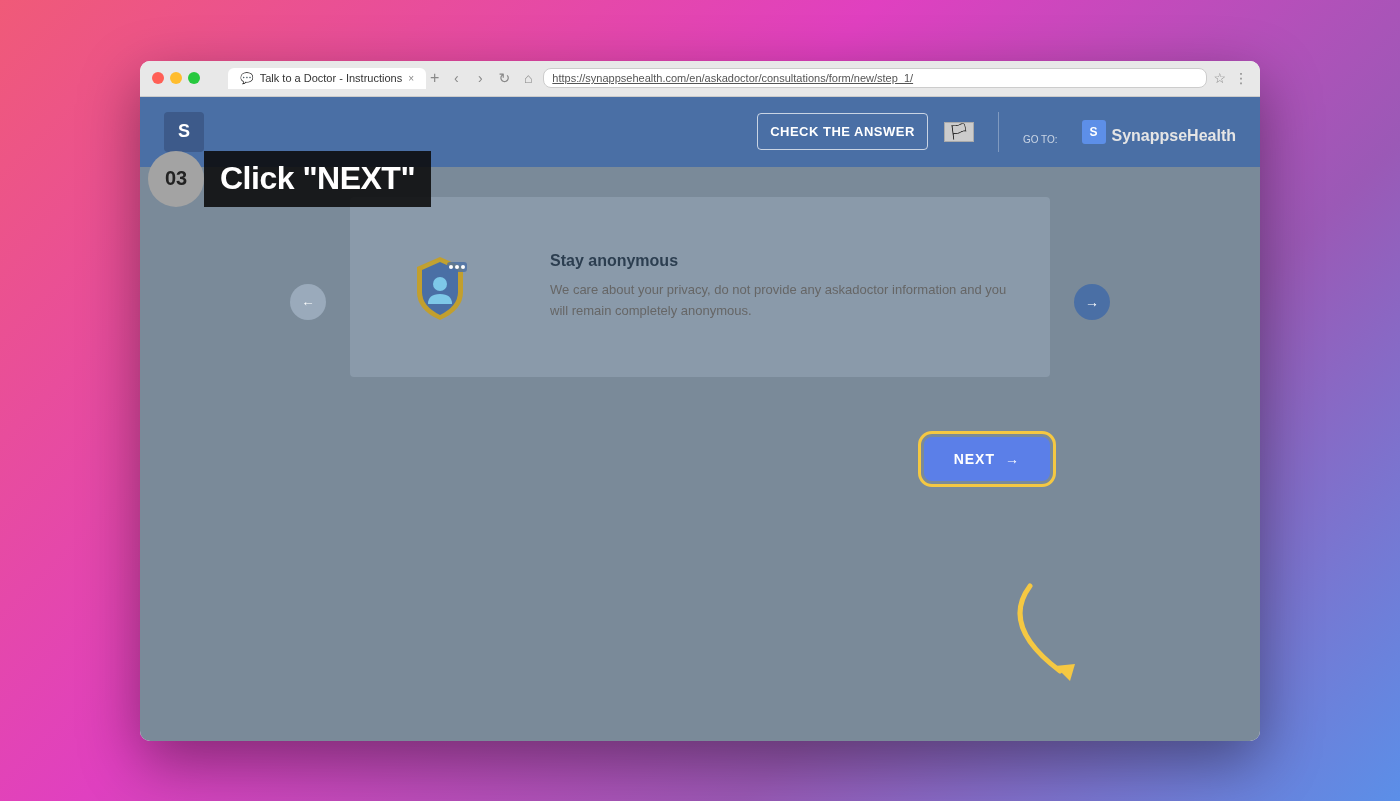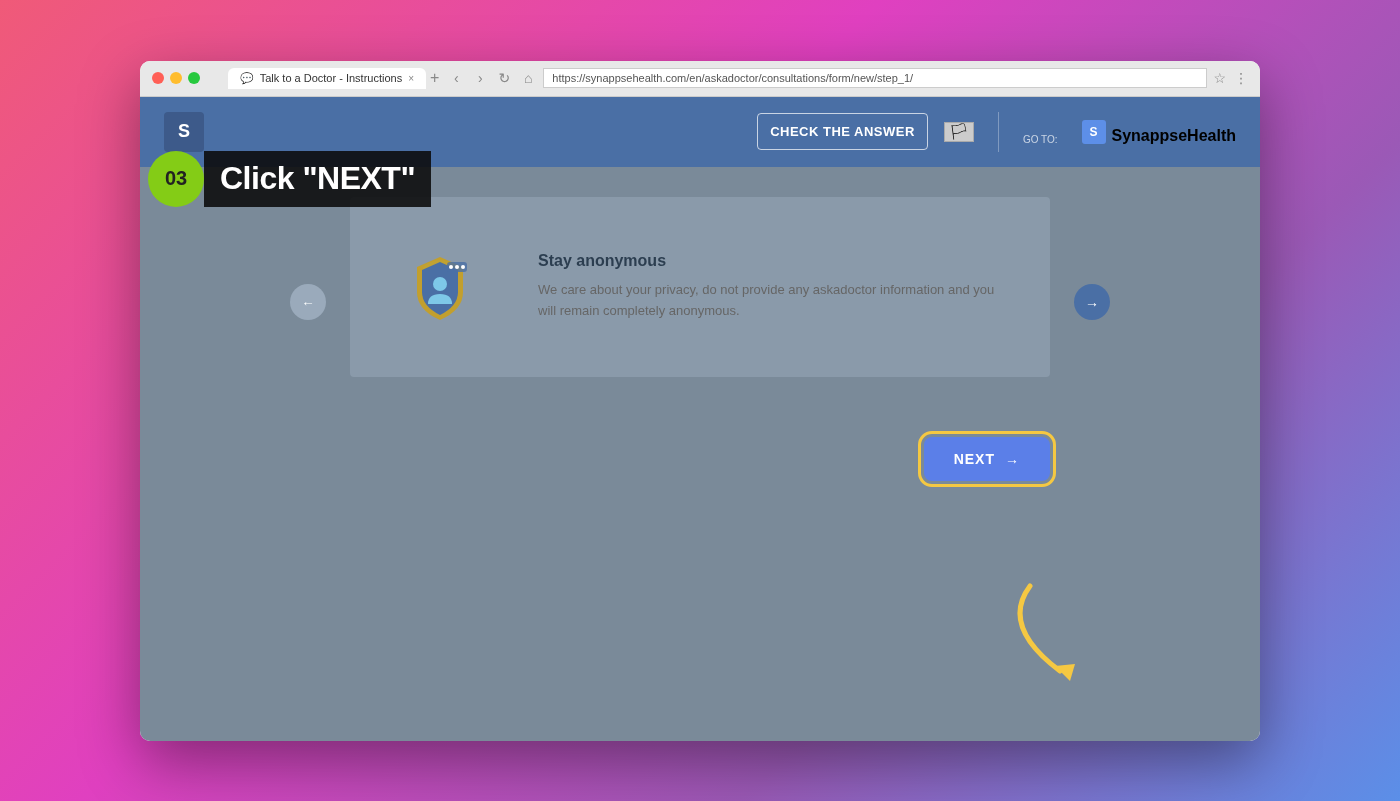--- a/index.html
+++ b/index.html
@@ -106,25 +106,26 @@
 
     .tab-plus {
       font-size: 16px;
       color: #888;
       cursor: pointer;
     }
 
     .address-bar {
       background: #fff;
       border: 1px solid #ccc;
-      border-radius: 0;
+      border-radius: 8px;
       padding: 3px 8px;
       font-size: 11px;
       color: #555;
       width: 100%;
+      text-decoration: underline;
     }
 
     .browser-actions {
       display: flex;
       gap: 8px;
       color: #888;
       font-size: 14px;
     }
 
     
@@ -202,21 +203,21 @@
       border-radius: 3px;
       display: flex;
       align-items: center;
       justify-content: center;
       color: white;
       font-size: 12px;
       font-weight: bold;
     }
 
     .synappse-name {
-      color: #000000;
+      color: #e5e5e5;
       font-size: 16px;
       font-weight: 600;
       margin-top: 8px;
     }
 
     
     .app-content {
       background: #7a8a99;
       flex: 1;
       display: flex;
@@ -234,21 +235,21 @@
       max-width: 700px;
     }
 
     .card-container {
       background: #8a9aaa;
       border-radius: 4px;
       width: 700px;
       padding: 40px;
       display: flex;
       align-items: center;
-      gap: 48px;
+      gap: 60px;
       position: relative;
       margin-bottom: 30px;
     }
 
     .prev-btn {
       position: absolute;
       left: -60px;
       top: 50%;
       transform: translateY(-50%);
       width: 36px;
@@ -360,21 +361,21 @@
       position: absolute;
       top: 90px;
       left: 8px;
       display: flex;
       align-items: center;
     }
 
     .badge-circle {
       width: 56px;
       height: 56px;
-      background: #84cc16;
+      background: #a3a3a3;
       border-radius: 50%;
       display: flex;
       align-items: center;
       justify-content: center;
       font-size: 20px;
       font-weight: bold;
       color: #222;
       z-index: 2;
       flex-shrink: 0;
     }

